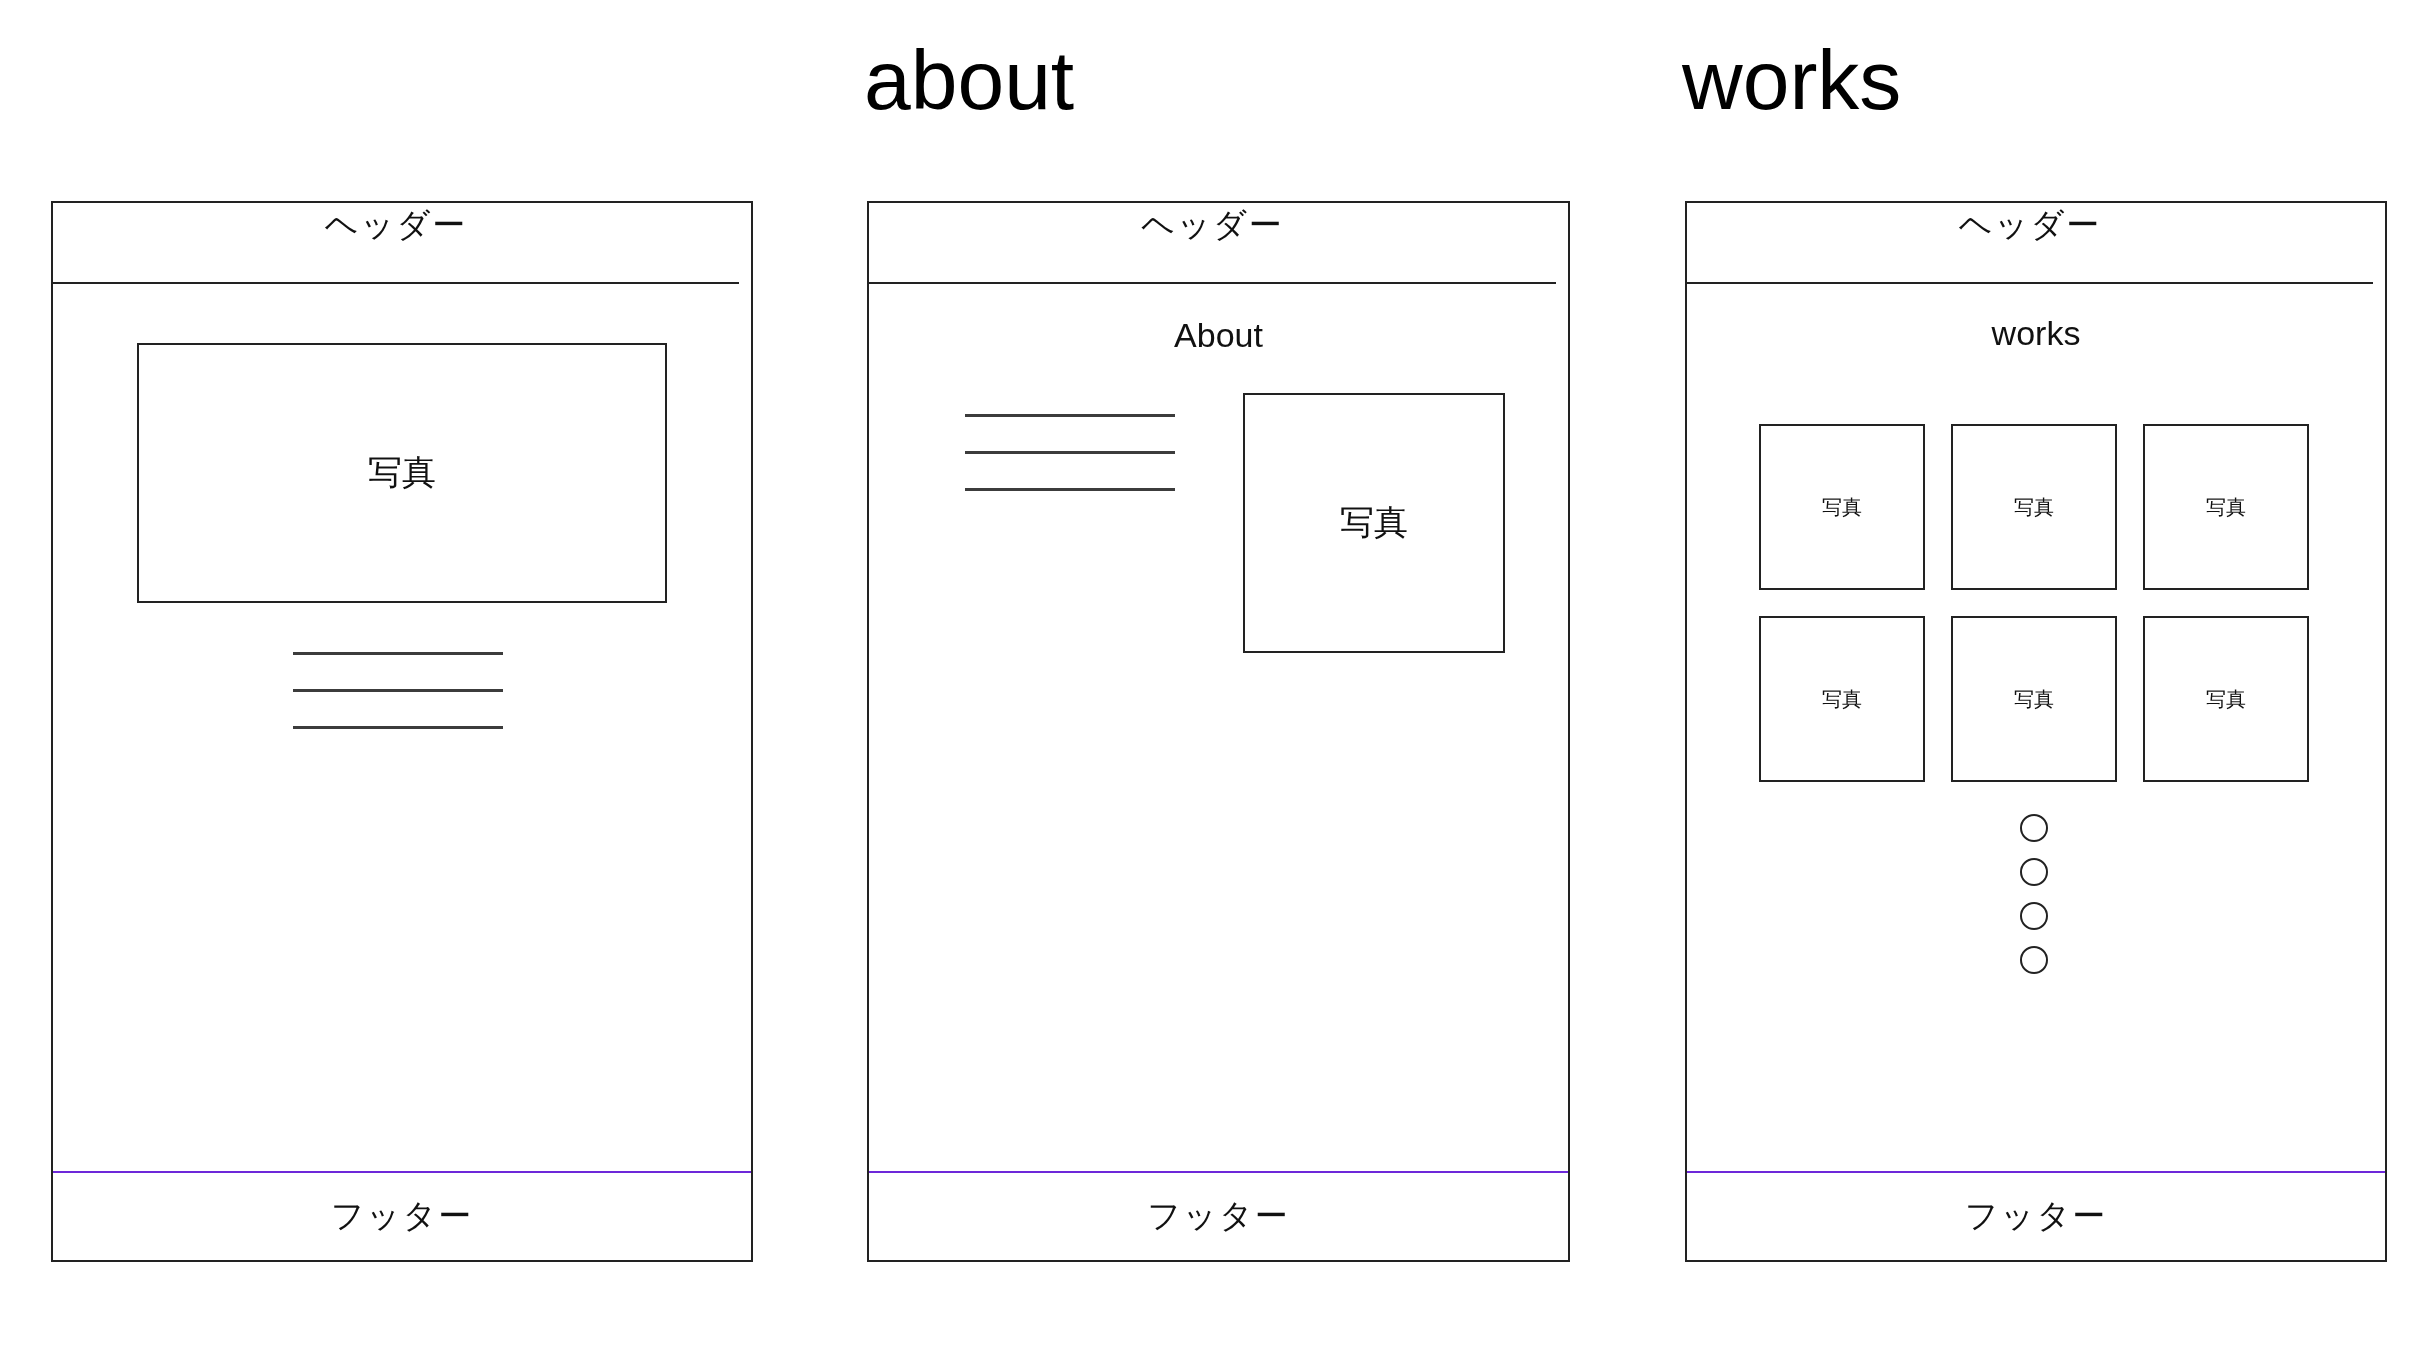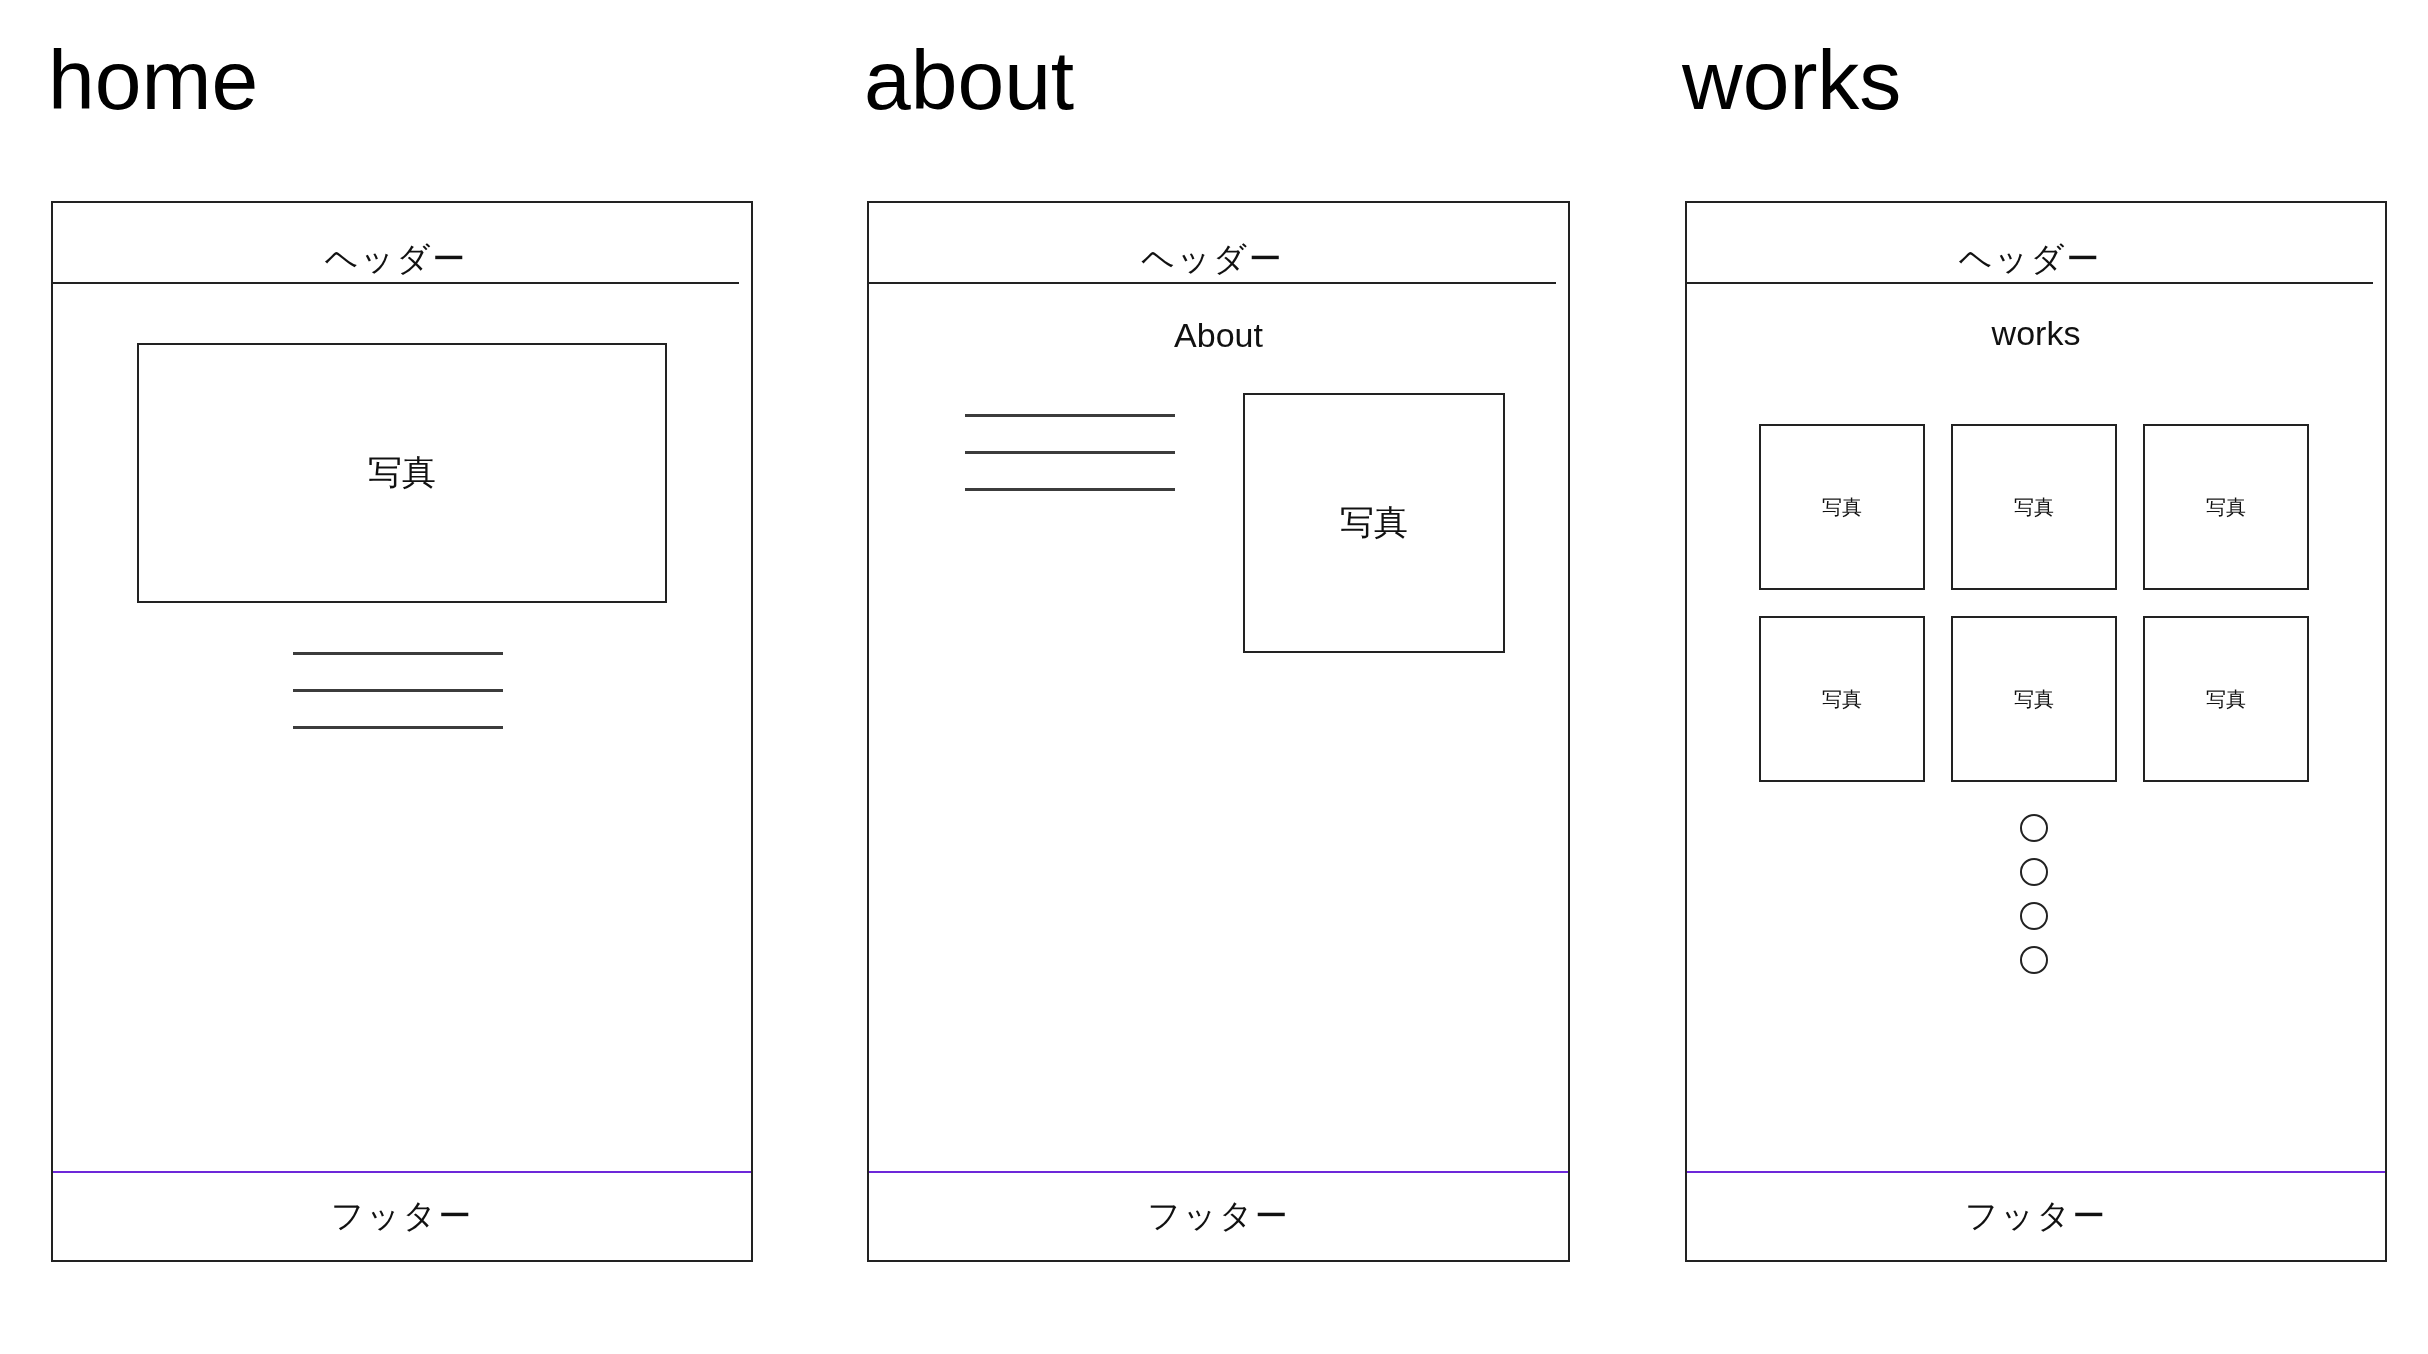--- a/index.html
+++ b/index.html
@@ -24,21 +24,21 @@
     top:201px;
     height:1061px;
     box-sizing:border-box;
     border:2px solid #222;
     background:#fff;
   }
   .wf-header{
     position:absolute;top:0;left:0;right:12px;
     height:79px;
     border-bottom:2px solid #222;
-    display:flex;align-items:flex-end;justify-content:center;
+    display:flex;align-items:flex-start;justify-content:center;
     font-size:33px;
     letter-spacing:2px;
   }
   .wf-footer{
     position:absolute;bottom:0;left:0;right:0;
     height:87px;
     border-top:2px solid #6d28d9;
     display:flex;align-items:center;justify-content:center;
     font-size:33px;
     letter-spacing:2px;
@@ -80,21 +80,20 @@
     border:2px solid #222;
     border-radius:50%;
     background:#fff;
   }
 </style>
 </head>
 <body>
 
 <div id="canvas">
 
-  <div class="page-title" style="left:48px;">home</div>
 
   <div class="frame" style="left:51px;width:702px;">
 
     <div class="wf-header">
       <span>ヘッダー</span>
     </div>
 
     <div class="photo-box" style="left:84px;top:140px;width:530px;height:260px;">
       <span>写真</span>
     </div>

